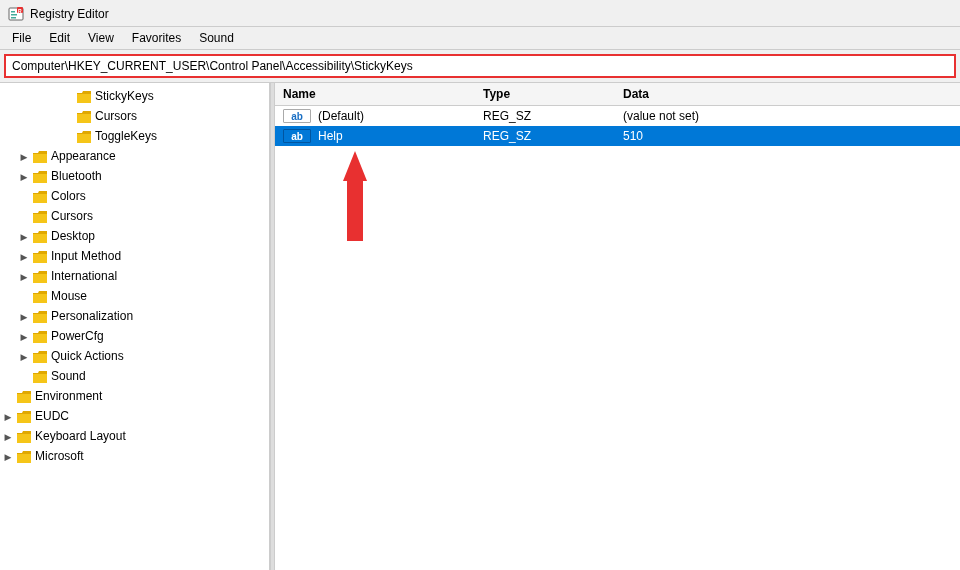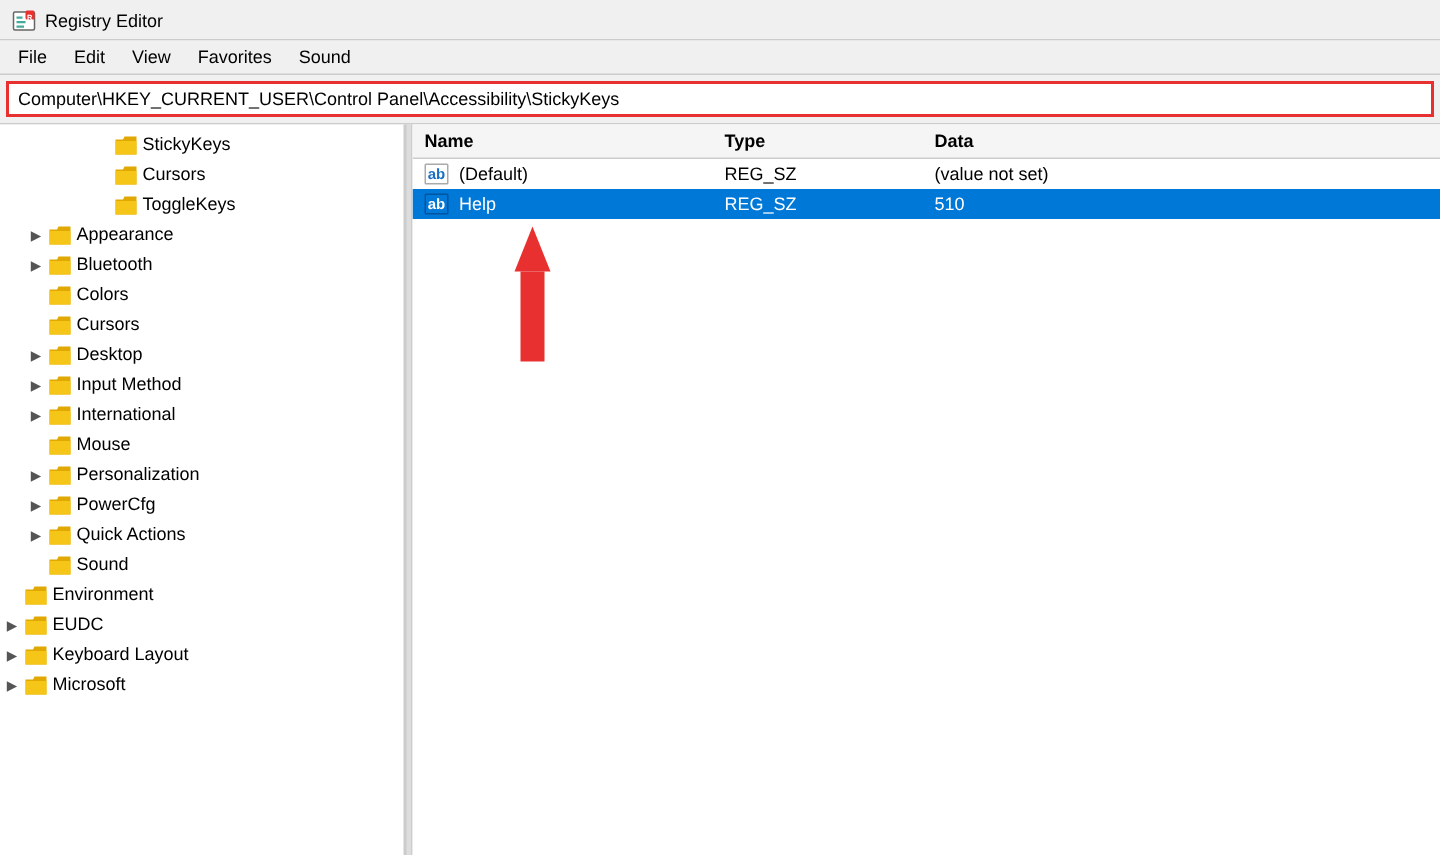--- a/index.html
+++ b/index.html
@@ -166,21 +166,21 @@
     .ab-icon {
       display: inline-flex;
       align-items: center;
       justify-content: center;
       font-size: 10px;
       font-weight: bold;
       color: #1a6fc4;
       background: #fff;
       border: 1px solid #aaa;
       border-radius: 1px;
-      width: 16px;
+      width: 28px;
       height: 14px;
       margin-right: 3px;
       flex-shrink: 0;
       position: relative;
     }
     .ab-icon .ab-red-tag {
       position: absolute;
       top: -3px;
       right: -4px;
       background: #e83030;

